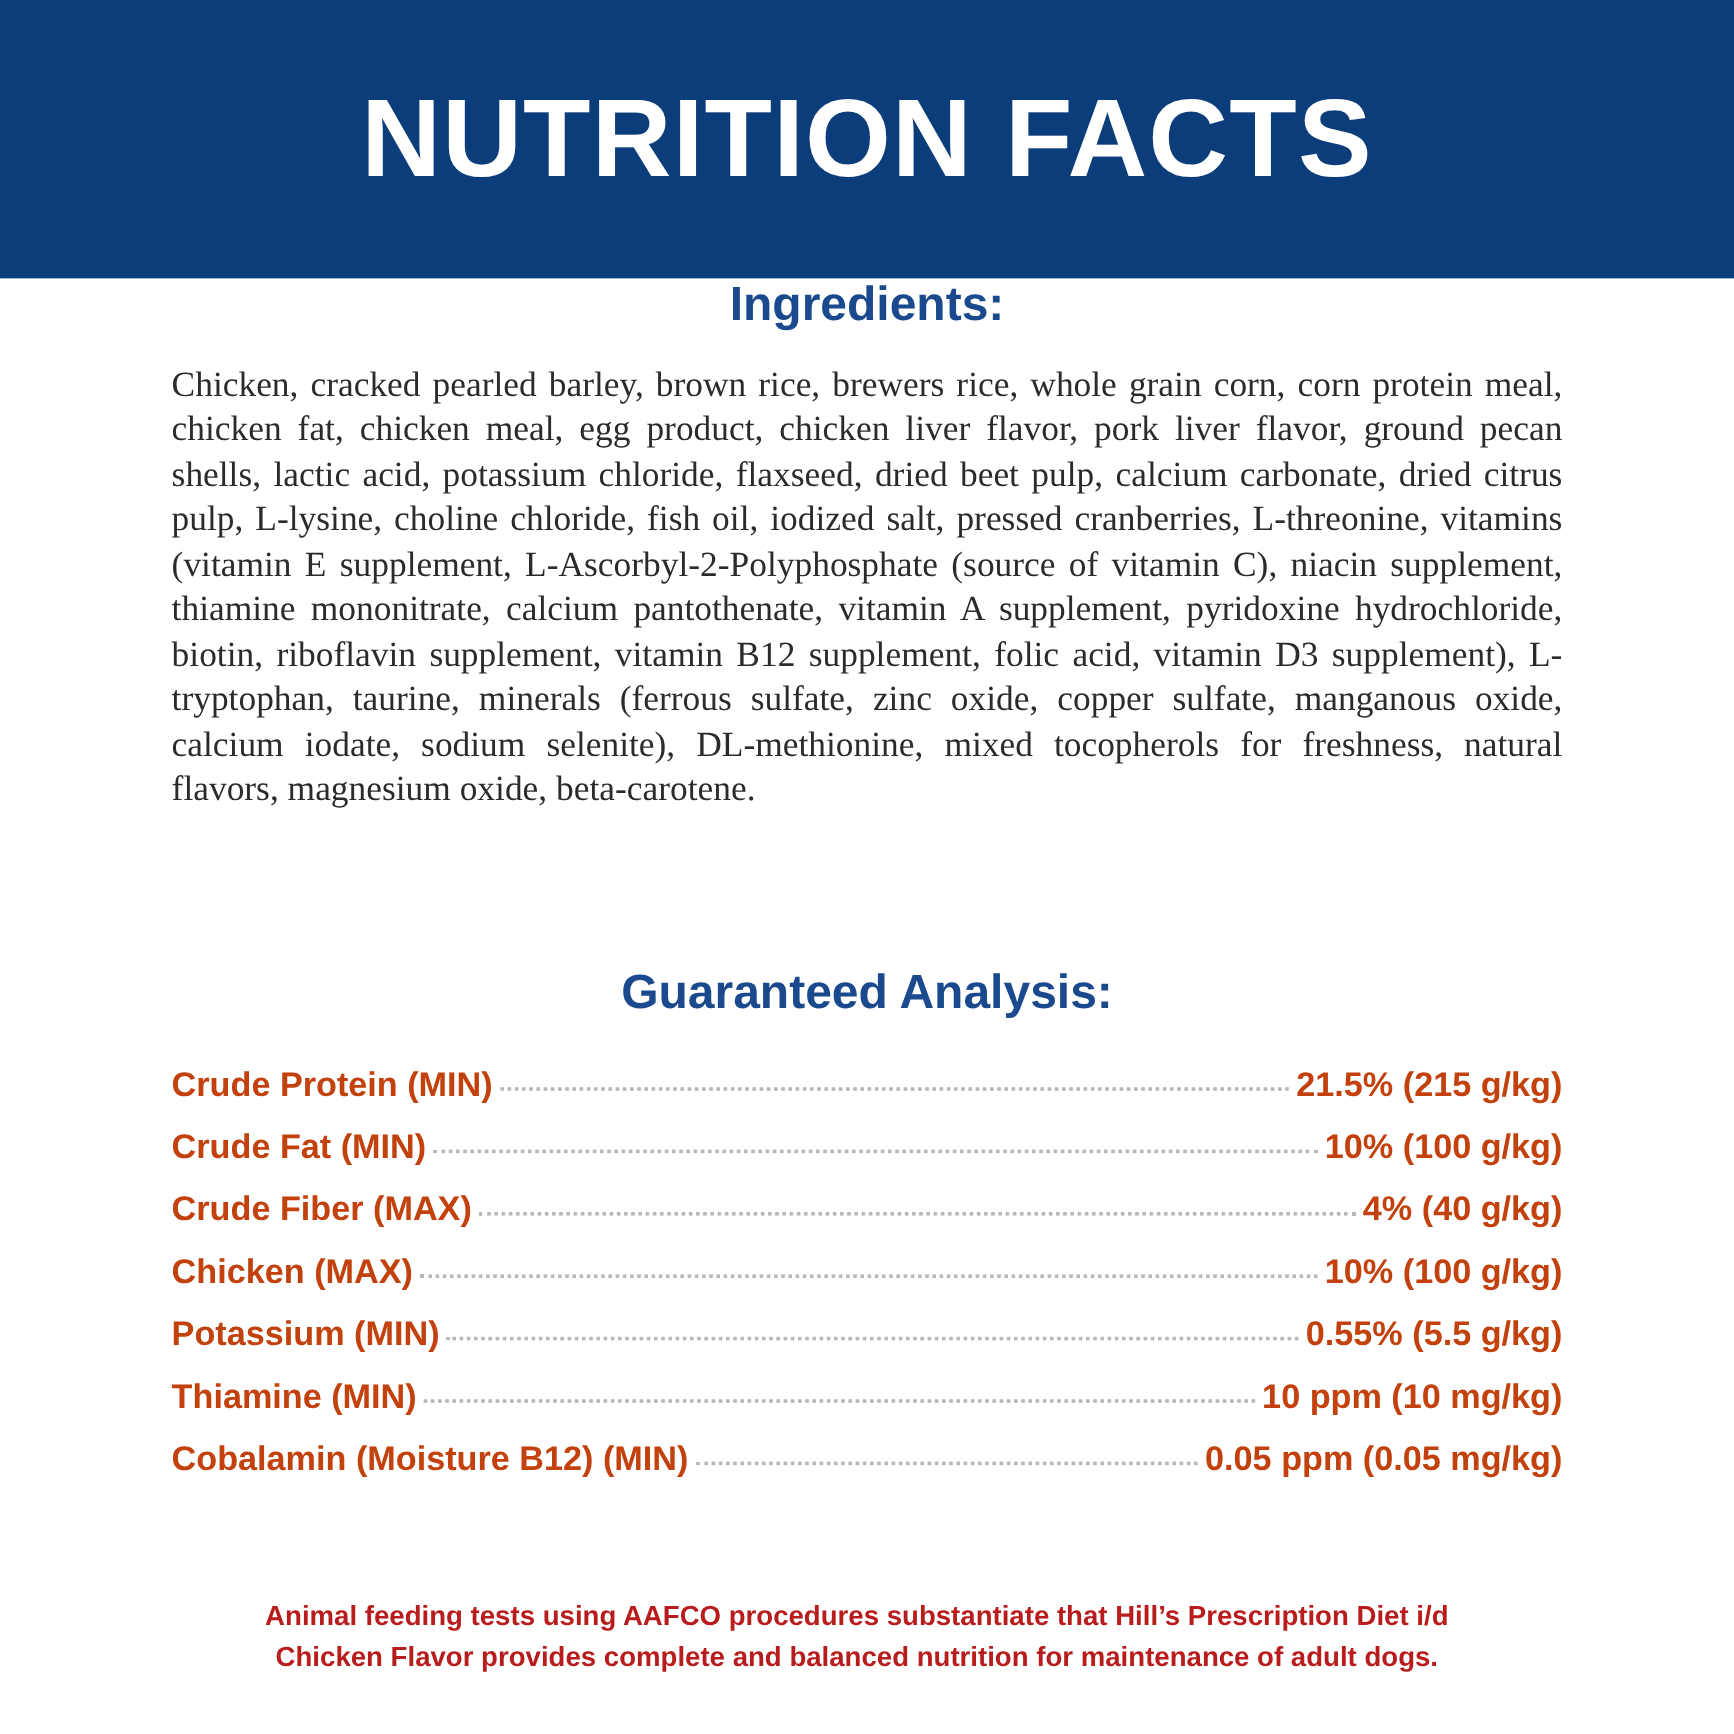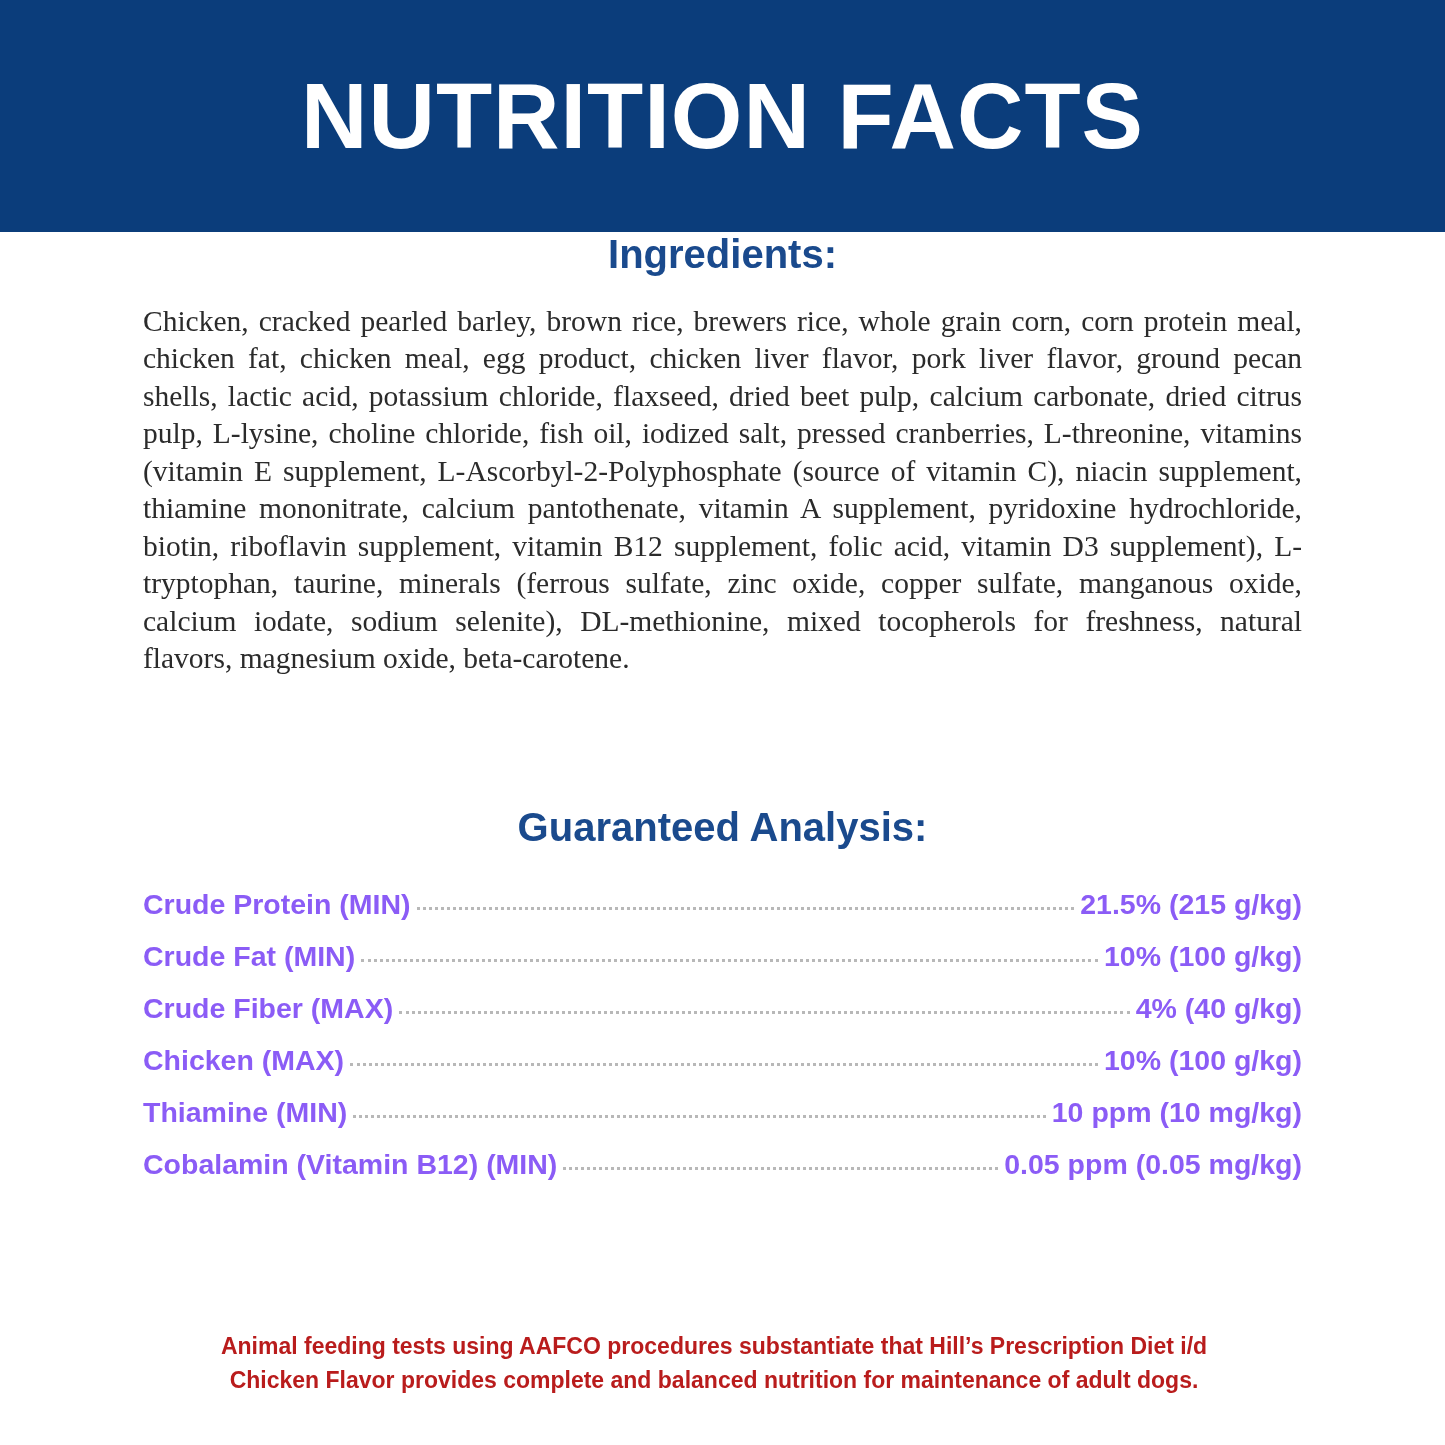--- a/index.html
+++ b/index.html
@@ -64,21 +64,21 @@
     padding-top: 98px;
   }
   .ga-list {
     margin-top: 28px;
   }
   .ga-row {
     display: flex;
     align-items: baseline;
     font-size: 28.5px;
     font-weight: bold;
-    color: #8b5cf6;
+    color: #c2410c;
     padding: 9.5px 0;
     white-space: nowrap;
   }
   .ga-label {
     flex: 0 0 auto;
   }
   .ga-dots {
     flex: 1 1 auto;
     margin: 0 6px;
     position: relative;
@@ -140,29 +140,34 @@
         <span class="ga-dots"></span>
         <span class="ga-value">4% (40 g/kg)</span>
       </div>
 
       <div class="ga-row">
         <span class="ga-label">Chicken (MAX)</span>
         <span class="ga-dots"></span>
         <span class="ga-value">10% (100 g/kg)</span>
       </div>
 
+      <div class="ga-row">
+        <span class="ga-label">Potassium (MIN)</span>
+        <span class="ga-dots"></span>
+        <span class="ga-value">0.55% (5.5 g/kg)</span>
+      </div>
 
       <div class="ga-row">
         <span class="ga-label">Thiamine (MIN)</span>
         <span class="ga-dots"></span>
         <span class="ga-value">10 ppm (10 mg/kg)</span>
       </div>
 
       <div class="ga-row">
-        <span class="ga-label">Cobalamin (Vitamin B12) (MIN)</span>
+        <span class="ga-label">Cobalamin (Moisture B12) (MIN)</span>
         <span class="ga-dots"></span>
         <span class="ga-value">0.05 ppm (0.05 mg/kg)</span>
       </div>
 
     </div>
   </div>
 
   <div class="footnote">
     <div>Animal feeding tests using AAFCO procedures substantiate that Hill’s Prescription Diet i/d</div>
     <div>Chicken Flavor provides complete and balanced nutrition for maintenance of adult dogs.</div>

